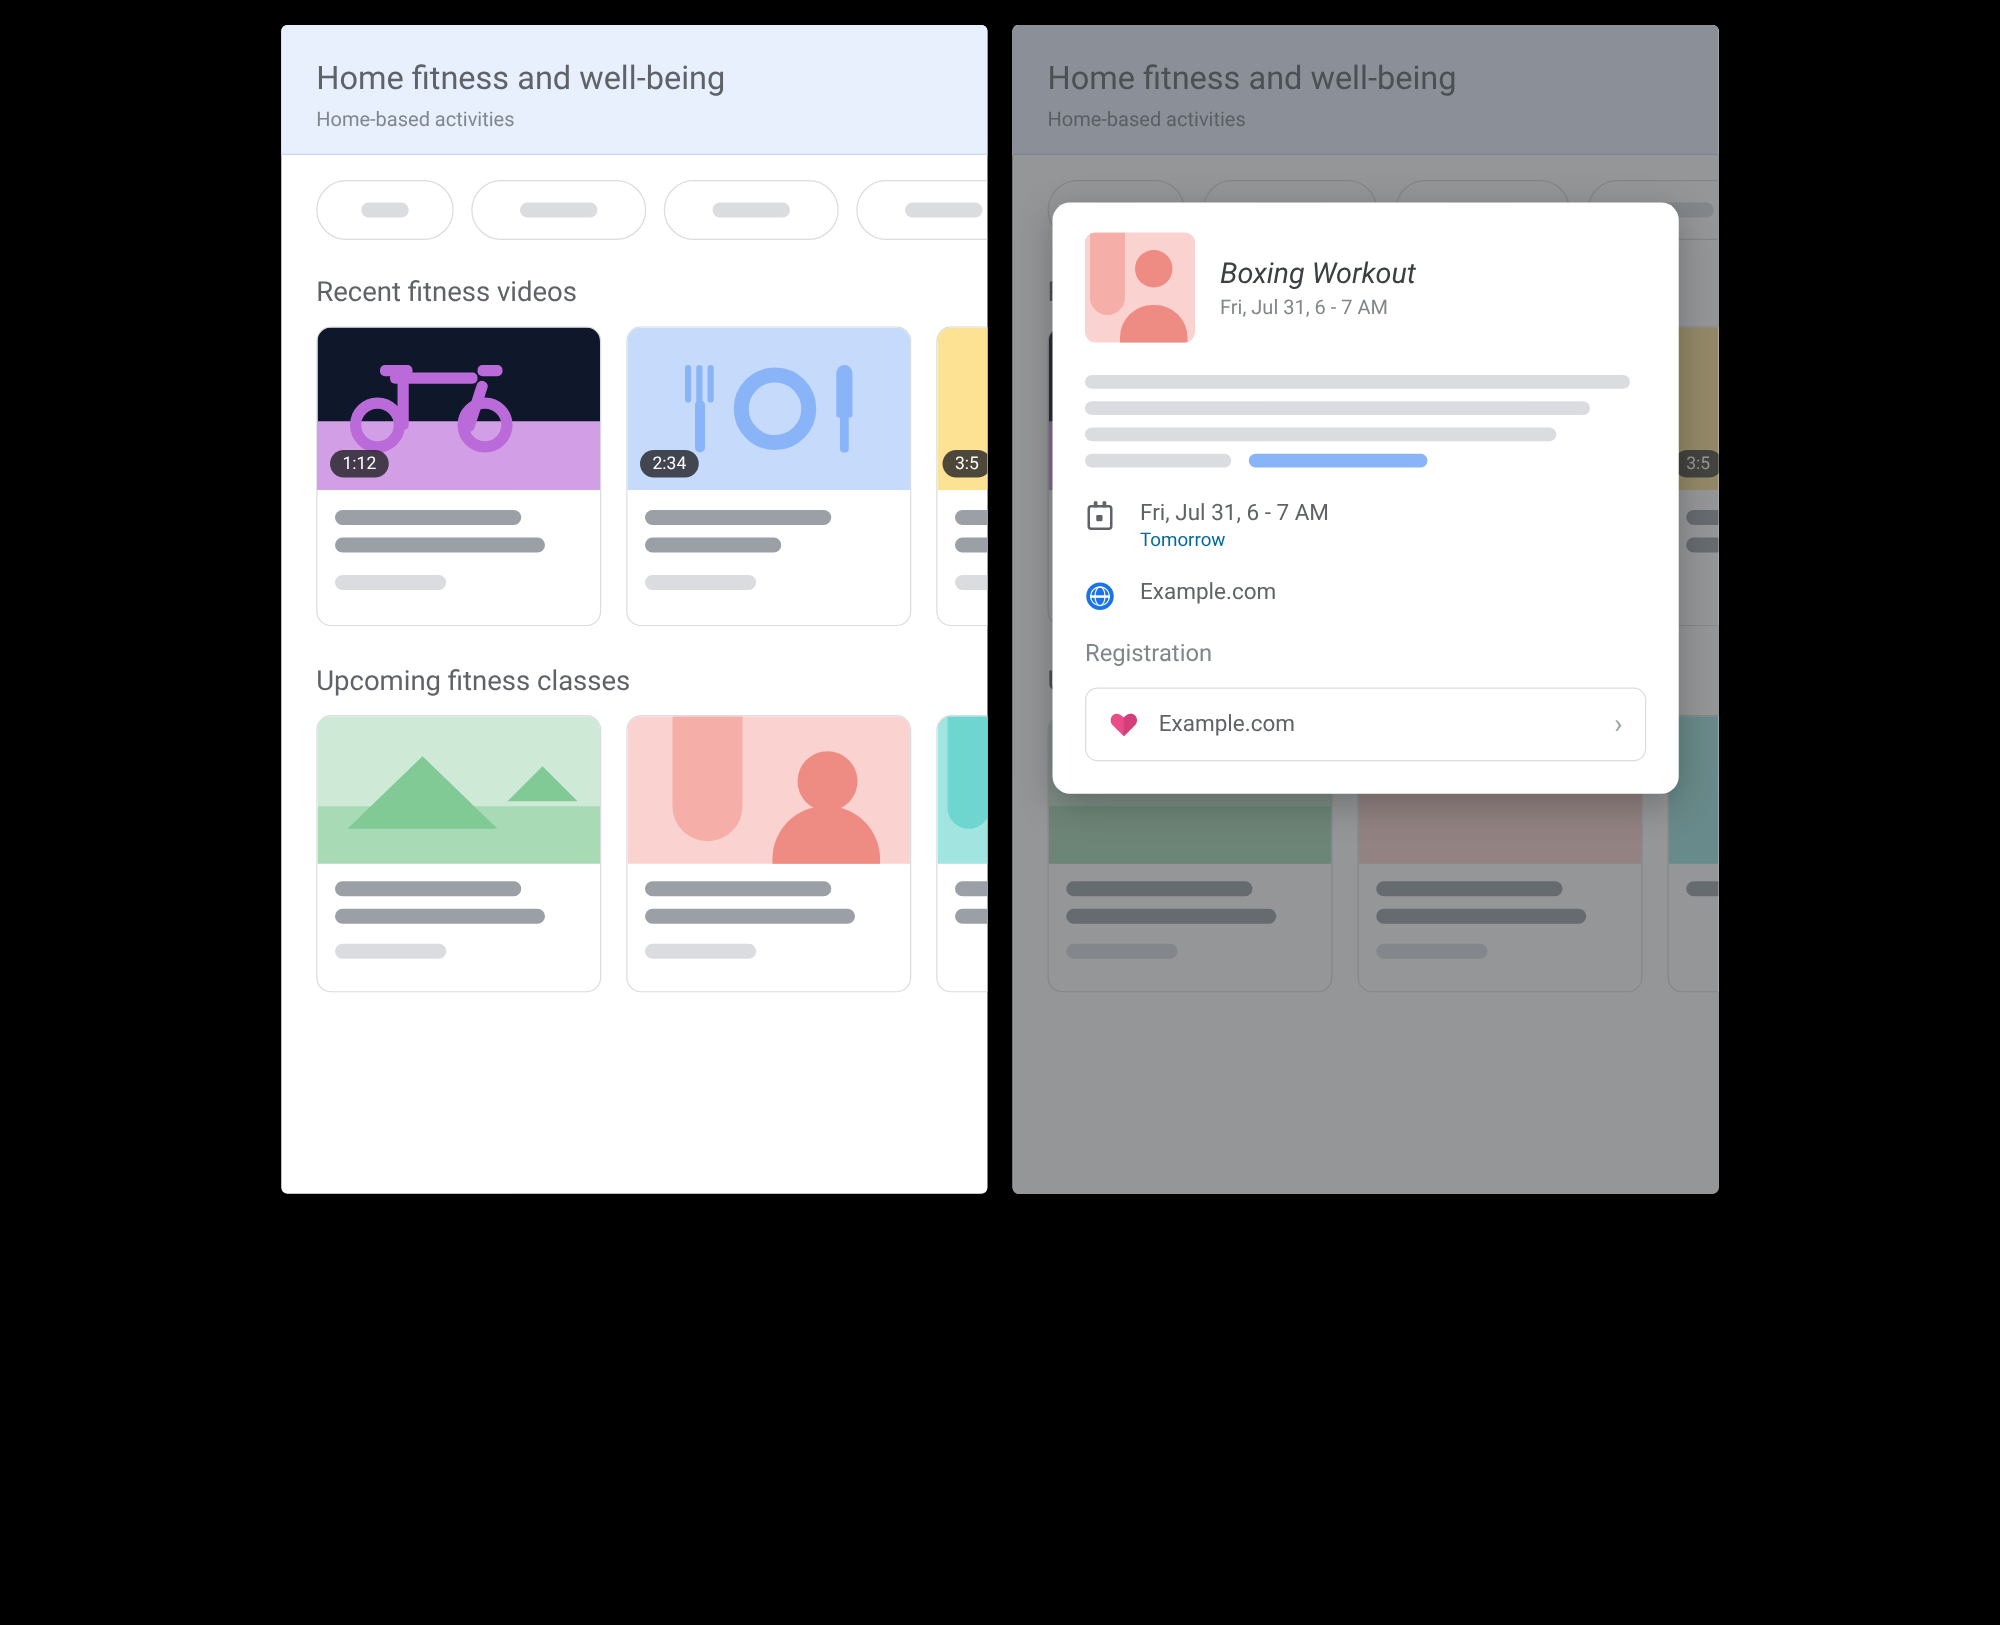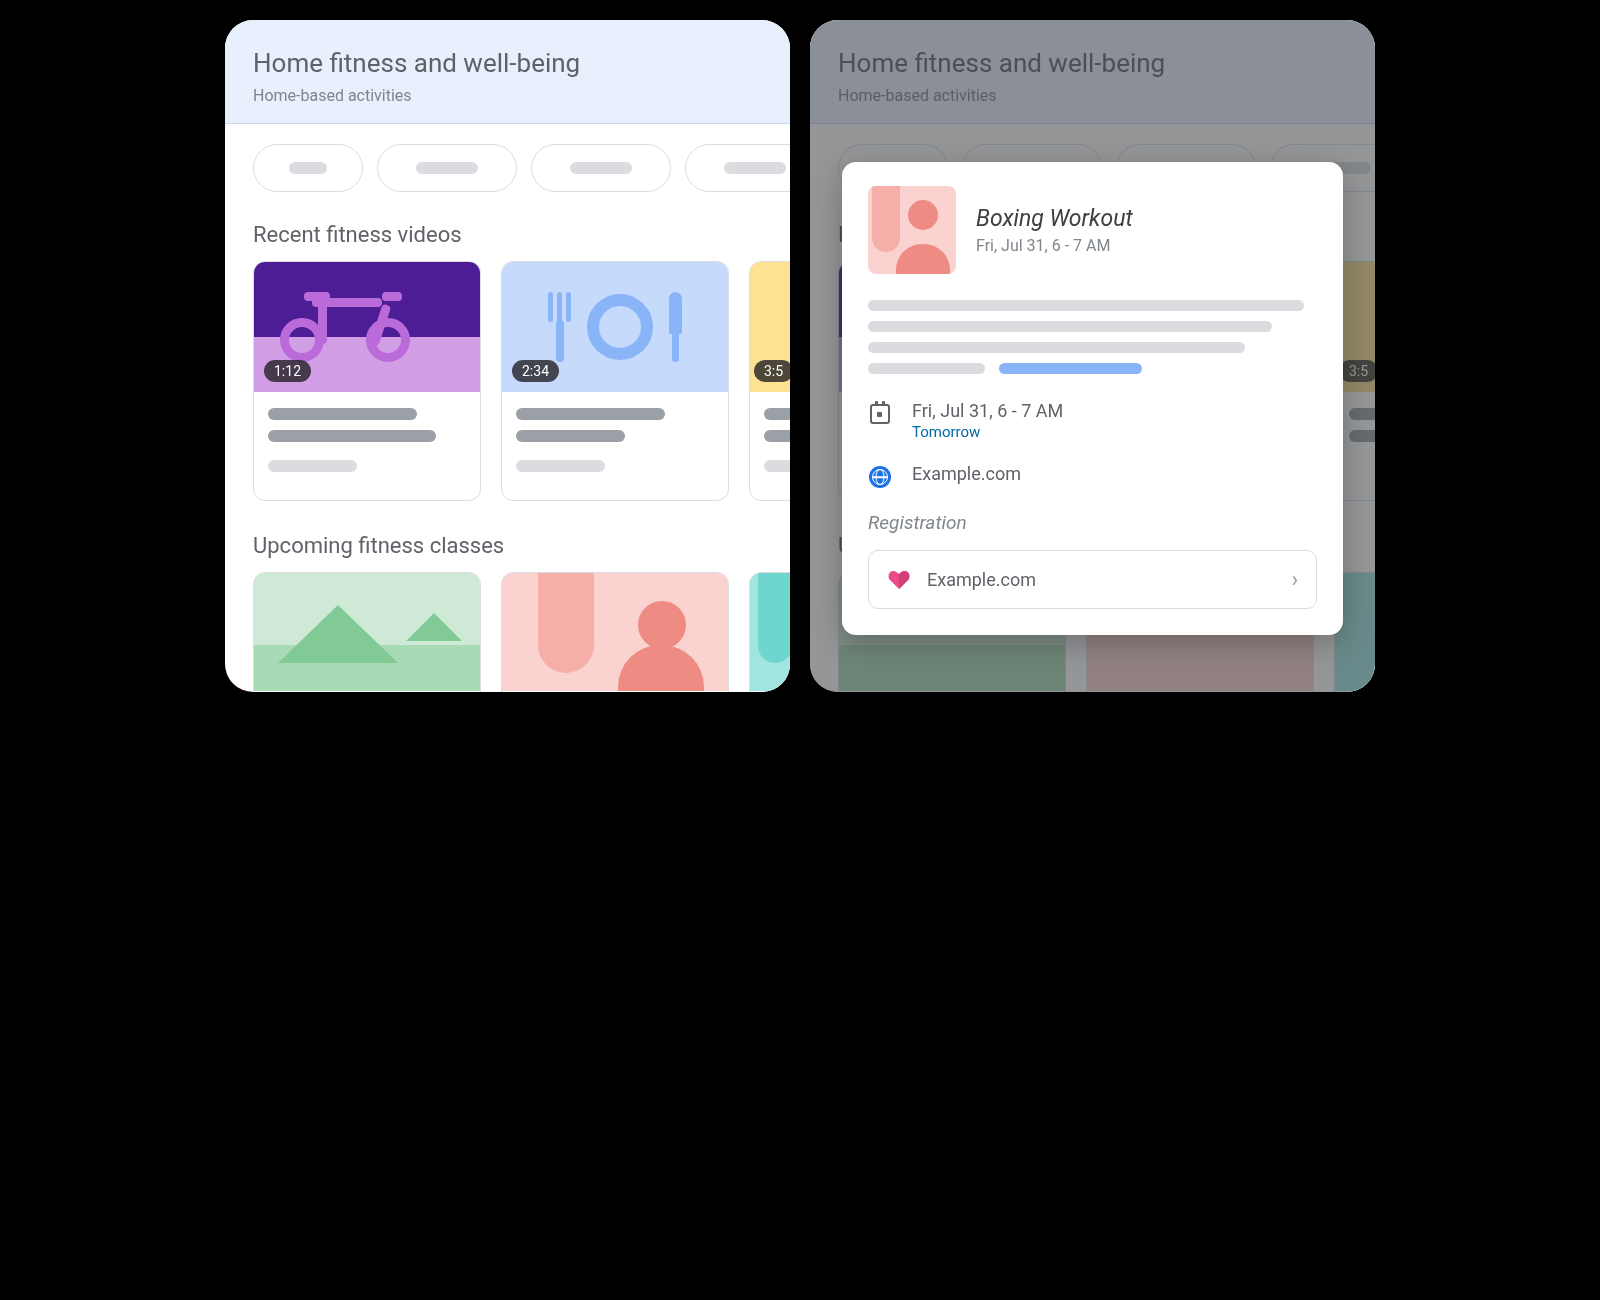--- a/index.html
+++ b/index.html
@@ -6,23 +6,23 @@
   body {
     font-family: -apple-system, BlinkMacSystemFont, "Segoe UI", Roboto, Arial, sans-serif;
     background: #000;
     padding: 20px;
     display: flex;
     gap: 20px;
     justify-content: center;
   }
   .phone {
     width: 565px;
-    height: 672px;
+    height: 935px;
     background: #fff;
-    border-radius: 28px;
+    border-radius: 5px;
     overflow: hidden;
     position: relative;
   }
   .header {
     background: #e8f0fe;
     padding: 28px 28px 18px 28px;
     border-bottom: 1px solid #c5d7f2;
   }
   .header h1 {
     font-size: 26px;
@@ -92,21 +92,21 @@
   .card-body {
     padding: 16px 14px 18px 14px;
   }
   .line {
     background: #9aa0a6;
     border-radius: 6px;
     height: 12px;
     margin-bottom: 10px;
   }
   .line.light { background: #dadce0; }
-  .thumb-purple { background: #4c1d95; }
+  .thumb-purple { background: #0f172a; }
   .thumb-purple .base { position:absolute; bottom:0; left:0; right:0; height:55px; background:#d29fe6; }
   .bike-wheel { position:absolute; width:44px; height:44px; border:9px solid #bb6bd9; border-radius:50%; }
   .bike-wheel.w1 { bottom:30px; left:26px; }
   .bike-wheel.w2 { bottom:30px; left:112px; }
   .bike-frame { position:absolute; bottom:50px; left:50px; width:80px; height:40px; }
   .bike-bar1 { position:absolute; width:9px; height:48px; background:#bb6bd9; left:14px; top:-6px; border-radius:4px; }
   .bike-bar2 { position:absolute; width:9px; height:42px; background:#bb6bd9; left:72px; top:2px; transform:rotate(18deg); border-radius:4px; }
   .bike-top { position:absolute; width:70px; height:9px; background:#bb6bd9; left:8px; top:-4px; border-radius:4px; }
   .bike-seat { position:absolute; width:26px; height:9px; background:#bb6bd9; left:0px; top:-10px; border-radius:4px; }
   .bike-handle { position:absolute; width:20px; height:9px; background:#bb6bd9; left:78px; top:-10px; border-radius:4px; }
@@ -156,21 +156,21 @@
   .sheet-title { font-size:23px; color:#3c4043; margin-bottom:4px;font-style:italic; }
   .sheet-sub { font-size:16px; color:#80868b; }
   .desc-lines { margin-bottom:26px; }
   .dline { height:11px; background:#dadce0; border-radius:6px; margin-bottom:10px; }
   .dline.blue { background:#8ab4f8; }
   .info-row { display:flex; gap:20px; align-items:flex-start; margin-bottom:22px; }
   .info-icon { width:24px; height:24px; flex-shrink:0; display:flex; align-items:center; justify-content:center; margin-top:2px; }
   .info-text { color:#5f6368; font-size:18px; }
   .info-sub { color:#0369a1; font-size:15px; margin-top:2px; }
   .host-ph { display:inline-block; width:100px; height:11px; background:#dadce0; border-radius:6px; vertical-align:middle; margin-left:6px; }
-  .reg-title { font-size:19px; color:#80868b; margin:10px 0 16px 0;font-style:italic; }
+  .reg-title { font-size:19px; color:#80868b; margin:10px 0 16px 0; }
   .reg-card {
     border:1px solid #dadce0; border-radius:10px;
     padding:16px 18px; display:flex; align-items:center; gap:16px;
   }
   .heart { width:24px; height:24px; }
   .reg-label { flex:1; color:#5f6368; font-size:18px; }
   .chev { color:#9aa0a6; font-size:22px; }
   .cal-icon { width:20px; height:20px; border:2px solid #5f6368; border-radius:3px; position:relative; }
   .cal-icon::before { content:""; position:absolute; top:-5px; left:3px; width:3px; height:5px; background:#5f6368; border-radius:1px; }
   .cal-icon::after { content:""; position:absolute; top:-5px; right:3px; width:3px; height:5px; background:#5f6368; border-radius:1px; }

